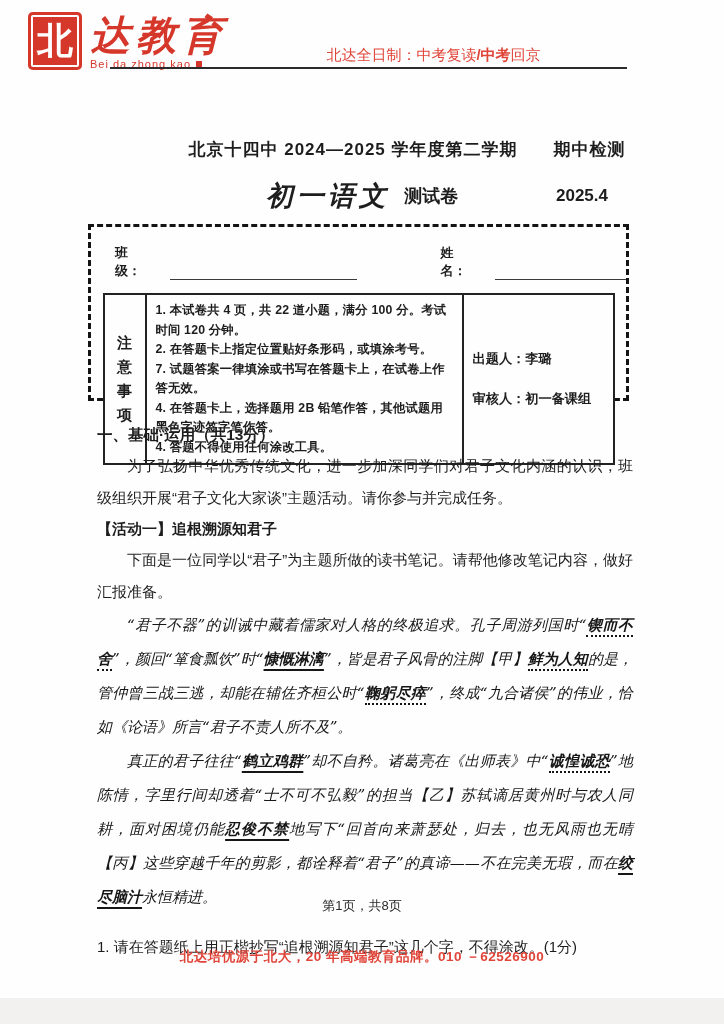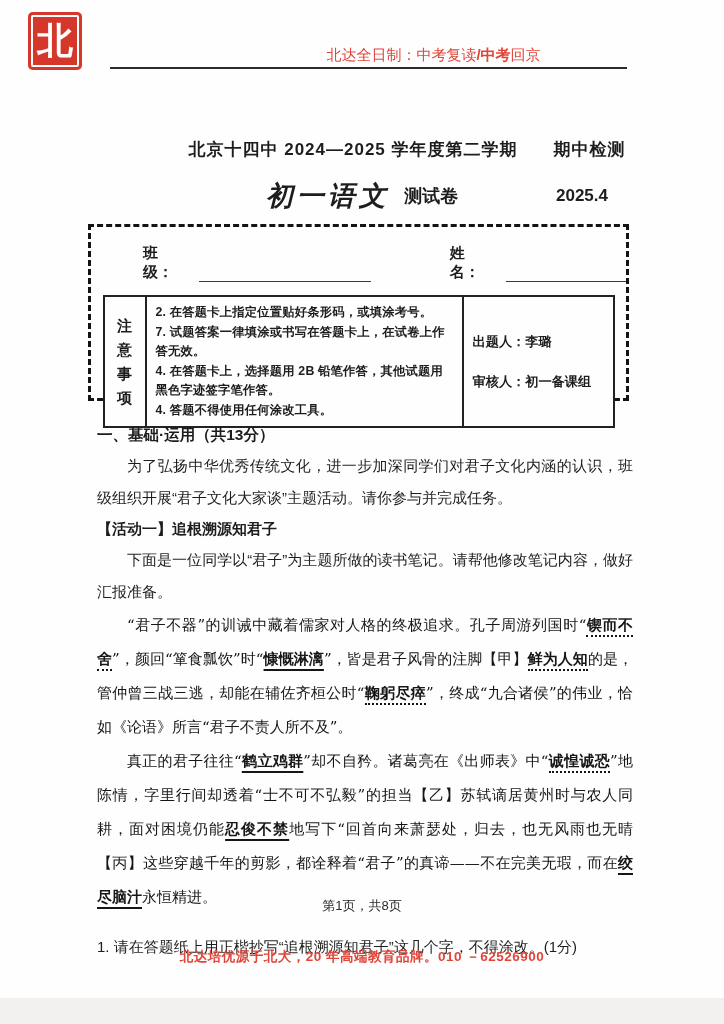--- a/index.html
+++ b/index.html
@@ -43,21 +43,21 @@
   .title2 { position:absolute; top:178px; left:0; width:724px; text-align:center; white-space:nowrap; }
   .subject { font-family:"DejaVu Serif", serif; font-style:italic; font-weight:bold; font-size:27px; letter-spacing:4px; vertical-align:middle; }
   .ptype { font-size:18px; font-weight:bold; margin-left:10px; vertical-align:middle; }
   .exam-date { position:absolute; top:186px; left:556px; font-size:17px; font-weight:bold; }
 
   
   .dashed-box {
     position:absolute; top:224px; left:88px; width:541px; height:177px;
     border:3px dashed #141414; box-sizing:border-box;
   }
-  .stu-row { margin:17px 0 0 52px; display:flex; align-items:flex-end; font-size:15px; font-weight:bold;gap:16px; }
+  .stu-row { margin:17px 0 0 24px; display:flex; align-items:flex-end; font-size:13px; font-weight:bold;gap:16px; }
   .field-line { display:inline-block; border-bottom:1.8px solid #3a3a3a; height:16px; margin-left:4px; }
   .line-class { width:212px; }
   .line-name { width:148px; margin-right:0; }
   .stu-gap { width:58px; }
 
   .notice-table {
     margin:13px auto 0; width:512px; border:2px solid #222;
     display:flex; box-sizing:border-box; background:#fefefe;
   }
   .notice-side { width:40px; border-right:2px solid #222; display:flex; align-items:center; justify-content:center; }
@@ -66,21 +66,21 @@
   .notice-items div { font-size:12.3px; font-weight:600; line-height:19.5px; letter-spacing:0.2px; }
   .notice-right { width:126px; padding:8px 14px 8px 9px; display:flex; flex-direction:column; justify-content:center; gap:22px; }
   .notice-right div { font-size:13.2px; font-weight:600; white-space:nowrap; }
 
   
   .main { position:absolute; top:424px; left:97px; width:536px; }
   .sec-heading { font-size:15.5px; font-weight:bold; line-height:22px; margin-bottom:4px; }
   .para { font-size:15px; line-height:32px; text-indent:2em; text-align:justify; }
   .activity-title { font-size:15px; font-weight:bold; line-height:30px; }
   .passage p {
-    margin:0; font-family:"DejaVu Serif","Liberation Serif", serif; 
+    margin:0; font-family:"DejaVu Serif","Liberation Serif", serif; font-style:italic;
     font-size:15px; line-height:34px; text-indent:2em; text-align:justify; color:#161616;
   }
   .seg-plain { }
   .seg-dots { font-weight:bold; border-bottom:2.5px dotted #141414; padding-bottom:1px; }
   .seg-u { font-weight:bold; text-decoration:underline; text-underline-offset:5px; text-decoration-thickness:1.5px; }
 
   .q { font-size:15px; line-height:30px; text-align:justify; }
   .q1 { margin-top:18px; }
   .q2 { margin-top:30px; }
   .opt { font-size:15px; line-height:30px; }
@@ -89,20 +89,27 @@
   .page-number { position:absolute; top:897px; left:0; width:724px; text-align:center; font-size:13px; color:#2a2a2a; }
   .footer-banner { position:absolute; top:948px; left:0; width:724px; text-align:center; color:#e0453a; font-size:13.5px; font-weight:600; letter-spacing:0.5px; }
 </style>
 </head>
 <body>
 
 <div class="page">
 
   <div class="logo-row">
     <div class="seal">北</div>
+    <div class="logo-col">
+      <div class="logo-calli">达教育</div>
+      <div class="logo-sub">
+        <span>Bei da zhong kao</span>
+        <span class="logo-sq"></span>
+      </div>
+    </div>
   </div>
 
   <div class="tagline"><span>北达全日制：中考复读</span><b>/中考</b><span>回京</span></div>
   <div class="header-rule"></div>
 
   <div class="title1">北京十四中 2024—2025 学年度第二学期　　期中检测</div>
   <div class="title2">
     <span class="subject">初一语文</span>
     <span class="ptype">测试卷</span>
   </div>
@@ -115,20 +122,21 @@
       <span class="stu-gap"></span>
       <span>姓名：</span>
       <span class="field-line line-name"></span>
     </div>
 
     <div class="notice-table">
       <div class="notice-side">
         <span>注意事项</span>
       </div>
       <div class="notice-items">
+        <div>1. 本试卷共 4 页，共 22 道小题，满分 100 分。考试时间 120 分钟。</div>
         <div>2. 在答题卡上指定位置贴好条形码，或填涂考号。</div>
         <div>7. 试题答案一律填涂或书写在答题卡上，在试卷上作答无效。</div>
         <div>4. 在答题卡上，选择题用 2B 铅笔作答，其他试题用黑色字迹签字笔作答。</div>
         <div>4. 答题不得使用任何涂改工具。</div>
       </div>
       <div class="notice-right">
         <div>出题人：李璐</div>
         <div>审核人：初一备课组</div>
       </div>
     </div>

